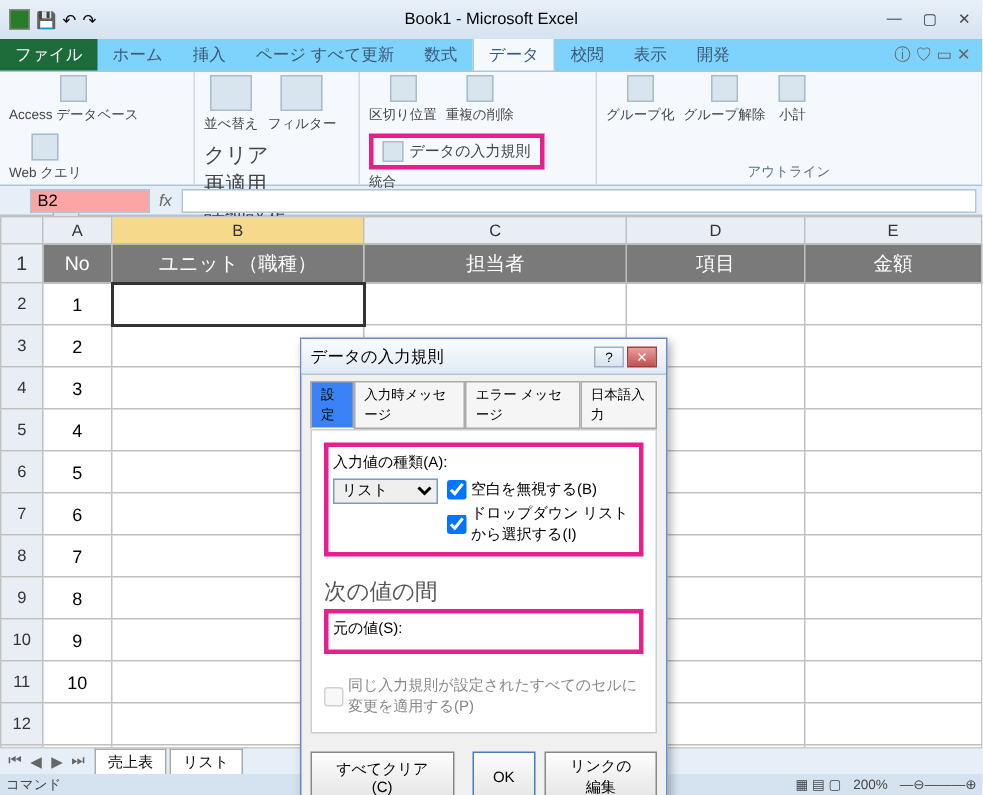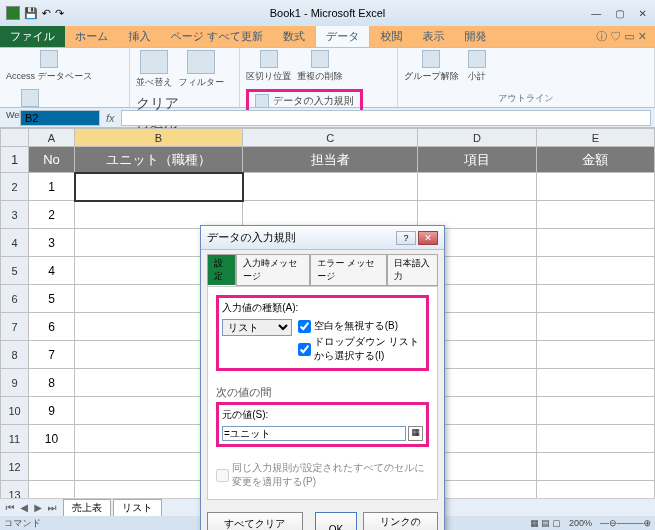--- a/index.html
+++ b/index.html
@@ -4,38 +4,38 @@
 <style>
 * { margin: 0; padding: 0; box-sizing: border-box; font-family: "Meiryo", "MS Gothic", sans-serif; }
 body { width: 655px; height: 530px; background: #fff; overflow: hidden; position: relative; }
 
 .titlebar { height: 26px; background: linear-gradient(#e8f0f8, #d5e3f0); display: flex; align-items: center; justify-content: center; position: relative; font-size: 11px; }
 .titlebar .qat { position: absolute; left: 6px; display: flex; gap: 4px; align-items: center; }
 .titlebar .qat .ico { width: 14px; height: 14px; background: #2a7c2a; border: 1px solid #888; }
 .titlebar .wincontrols { position: absolute; right: 4px; display: flex; gap: 6px; font-size: 10px; color: #444; }
 .titlebar .wincontrols span { cursor: pointer; padding: 0 4px; }
 
-.ribbon-tabs { height: 22px; background: #fdba74; display: flex; align-items: flex-end; font-size: 11px; border-bottom: 1px solid #b0c4d8; }
+.ribbon-tabs { height: 22px; background: #7dd3fc; display: flex; align-items: flex-end; font-size: 11px; border-bottom: 1px solid #b0c4d8; }
 .ribbon-tabs .tab { padding: 3px 10px; color: #3b5a78; cursor: pointer; }
 .ribbon-tabs .tab.file { background: #1e6b3a; color: #fff; }
 .ribbon-tabs .tab.active { background: #f5f9fd; border: 1px solid #b0c4d8; border-bottom: none; }
 .ribbon-tabs .help { margin-left: auto; padding: 3px 8px; color: #666; }
 
-.ribbon { height: 60px; background: #f5f9fd; border-bottom: 1px solid #b0c4d8; display: flex; font-size: 9px; color: #444; }
+.ribbon { height: 76px; background: #f5f9fd; border-bottom: 1px solid #b0c4d8; display: flex; font-size: 9px; color: #444; }
 .rgroup { border-right: 1px solid #d0dae4; padding: 2px 6px; display: flex; flex-direction: column; justify-content: space-between; }
 .rgroup .items { display: flex; gap: 6px; flex: 1; align-items: flex-start; flex-wrap: wrap; }
 .rgroup .item { display: flex; flex-direction: column; align-items: center; gap: 2px; cursor: pointer; min-width: 24px; }
 .rgroup .item .ibox { width: 18px; height: 18px; background: #d8e4ee; border: 1px solid #a8bccf; }
 .rgroup .item.big .ibox { width: 28px; height: 24px; }
 .rgroup .label { text-align: center; font-size: 9px; color: #5a6e80; padding-top: 1px; }
 .highlight-btn { border: 3px solid #e91e8c; padding: 2px 6px; display: flex; align-items: center; gap: 4px; font-size: 10px; }
 .highlight-btn .ibox { width: 14px; height: 14px; background: #d8e4ee; border: 1px solid #a8bccf; }
 
 .namebox-row { height: 20px; background: #e6eef7; display: flex; align-items: center; border-bottom: 1px solid #b0c4d8; font-size: 11px; }
-.namebox { width: 80px; border: 1px solid #b0c4d8; background: #0369a1; margin-left: 20px; padding: 1px 4px; }
+.namebox { width: 80px; border: 1px solid #b0c4d8; background: #fca5a5; margin-left: 20px; padding: 1px 4px; }
 .fx { padding: 0 6px; font-style: italic; color: #666; }
 .formula-bar { flex: 1; background: #fff; border: 1px solid #b0c4d8; height: 16px; margin-right: 4px; }
 
 .sheet { position: relative; background: #fff; }
 table.grid { border-collapse: collapse; width: 100%; }
 table.grid th, table.grid td { border: 1px solid #c0c0c0; font-size: 12px; text-align: center; }
 table.grid .colhdr { background: #e8eef4; height: 18px; font-size: 11px; font-weight: normal; color: #333; }
 table.grid .rowhdr { background: #e8eef4; width: 28px; font-size: 11px; color: #333; }
 table.grid .colhdr.sel { background: #f7d98c; }
 table.grid .header-row td { background: #7a7a7a; color: #fff; height: 26px; font-size: 13px; }
@@ -54,32 +54,32 @@
 .statusbar .right { display: flex; gap: 8px; align-items: center; }
 
 
 .dialog { position: absolute; left: 200px; top: 225px; width: 245px; background: #f0f0f0; border: 1px solid #6a8bbf; box-shadow: 2px 2px 6px rgba(0,0,0,0.3); font-size: 10px; }
 .dialog .dtitle { height: 24px; background: linear-gradient(#fcfdfe,#dfe9f5); display: flex; align-items: center; padding: 0 6px; font-size: 11px; justify-content: space-between; border-bottom: 1px solid #b0c4d8; }
 .dialog .dtitle .dclose { display: flex; gap: 2px; }
 .dialog .dtitle .dclose span { width: 20px; height: 14px; border: 1px solid #a0b0c5; background: linear-gradient(#f5f8fc,#d8e4ee); text-align: center; font-size: 9px; line-height: 13px; cursor: pointer; }
 .dialog .dtitle .dclose .x { background: linear-gradient(#e8a0a0,#c35050); color: #fff; border-color:#a04040; }
 .dialog .dtabs { display: flex; padding: 4px 6px 0; gap: 0; }
 .dialog .dtab { padding: 2px 6px; border: 1px solid #aaa; background: #f5f5f5; font-size: 9px; cursor: pointer; }
-.dialog .dtab.active { background: #15803d; border-bottom-color: #fff; }
+.dialog .dtab.active { background: #3b82f6; border-bottom-color: #fff; }
 .dialog .dbody { background: #fff; margin: 0 6px 6px; border: 1px solid #ccc; padding: 8px; }
 .dialog .field-row { margin-bottom: 4px; }
 .dialog .hl { border: 3px solid #e91e8c; padding: 3px; margin-bottom: 14px; }
 .dialog select, .dialog input[type=text] { font-size: 10px; padding: 1px; border: 1px solid #7a9ac0; width: 100%; }
 .dialog .chk { display: flex; align-items: center; gap: 3px; margin-bottom: 2px; }
 .dialog .chk input { margin: 0; }
 .dialog .dbuttons { display: flex; justify-content: space-between; padding: 6px; }
 .dialog .dbuttons .rbtns { display: flex; gap: 6px; margin-left: 12px; }
 .dialog button { font-size: 10px; padding: 2px 13px; border: 1px solid #888; background: linear-gradient(#fdfdfd,#e4e4e4); cursor: pointer; }
 .dialog button.ok { border: 1px solid #4a7ac0; }
-.between-row { font-size: 11px; color: #555; margin: 2px 0; }
+.between-row { font-size: 15px; color: #555; margin: 2px 0; }
 </style>
 </head>
 <body>
 
 <div class="titlebar">
   <div class="qat">
     <span class="ico"></span>
     <span>💾</span>
     <span>↶</span>
     <span>↷</span>
@@ -165,20 +165,24 @@
             <span>データの入力規則</span>
           </div>
         <span style="font-size:9px">統合</span>
         <span style="font-size:9px">What-If 分析</span>
       </div>
     </div>
     <div class="label">データ ツール</div>
   </div>
   <div class="rgroup" style="flex:1">
     <div class="items">
+      <div class="item">
+          <div class="ibox"></div>
+          <span>グループ化</span>
+        </div>
       <div class="item">
           <div class="ibox"></div>
           <span>グループ解除</span>
         </div>
       <div class="item">
           <div class="ibox"></div>
           <span>小計</span>
         </div>
     </div>
     <div class="label">アウトライン</div>
@@ -359,24 +363,20 @@
           <label class="chk">
               <input type="checkbox" checked="" style="">
               <span>ドロップダウン リストから選択する(I)</span>
             </label>
         </div>
       </div>
     </div>
     <div class="between-row">次の値の間</div>
     <div class="hl">
       <div class="field-row">元の値(S):</div>
-      <div style="display:flex;gap:2px">
-        <input type="text" value="=ユニット" style="">
-        <span style="border:1px solid #888;padding:0 2px;font-size:9px">▦</span>
-      </div>
     </div>
     <label class="chk" style="margin-top:6px;color:#888">
         <input type="checkbox" disabled="" style="">
         <span>同じ入力規則が設定されたすべてのセルに変更を適用する(P)</span>
       </label>
   </div>
   <div class="dbuttons">
     <button>すべてクリア(C)</button>
     <div class="rbtns">
       <button class="ok">OK</button>

